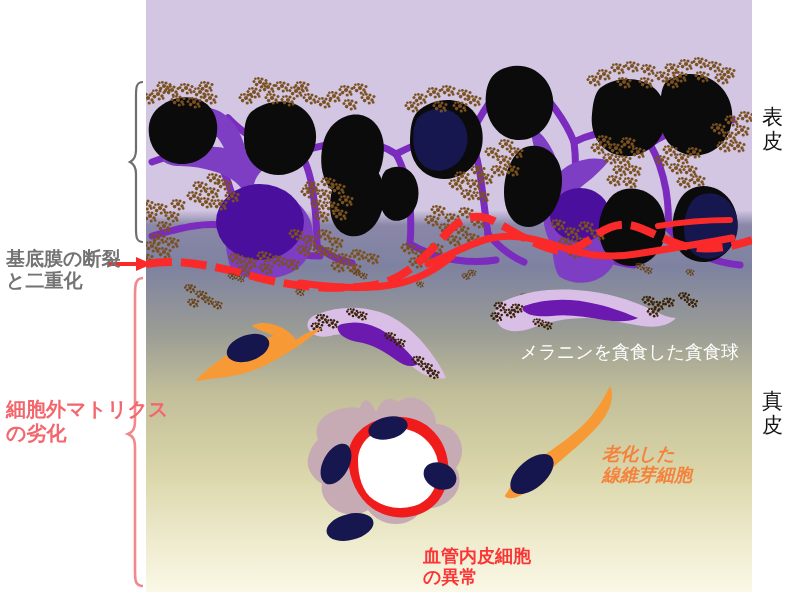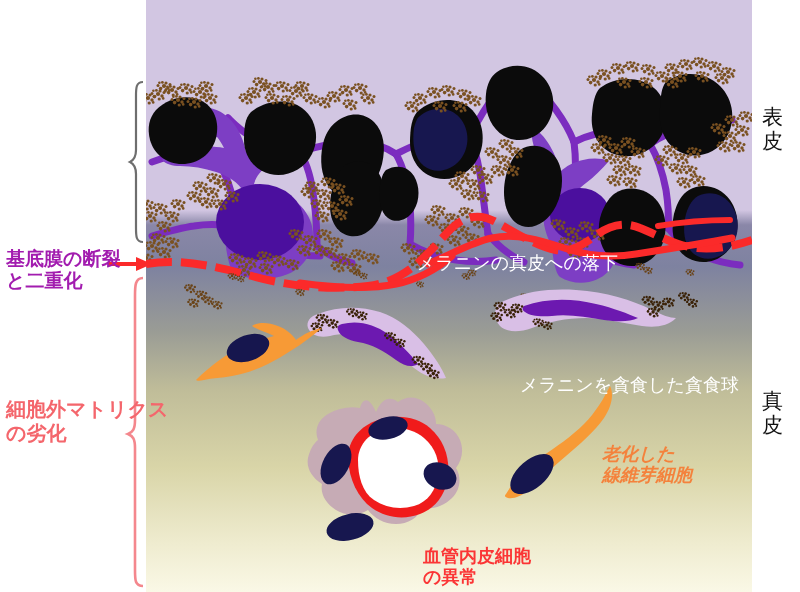--- a/index.html
+++ b/index.html
@@ -35,21 +35,21 @@
     left: 8px;
     top: 143px;
     font-size: 19px;
     color: #1a1a1a;
     font-weight: 400;
   }
   .lbl-bm {
     left: 6px;
     top: 247px;
     font-size: 19px;
-    color: #a21caf;
+    color: #737373;
     font-weight: 700;
   }
   .lbl-ecm {
     left: 6px;
     top: 398px;
     font-size: 20px;
     color: #f4666c;
     font-weight: 700;
   }
   .lbl-epidermis-r {
@@ -74,21 +74,20 @@
     font-size: 18px;
     color: #ffffff;
     font-weight: 400;
   }
   .lbl-phago {
     left: 520px;
     top: 341px;
     font-size: 18px;
     color: #ffffff;
     font-weight: 400;
-    margin-top: 33px;
   }
   .lbl-fibro {
     left: 602px;
     top: 443px;
     font-size: 18px;
     color: #f4823c;
     font-weight: 700;
     font-style: italic;
   }
   .lbl-vessel {
@@ -623,21 +622,20 @@
 
   <div class="lbl lbl-ecm">細胞外マトリクス
 の劣化</div>
 
   <div class="lbl lbl-epidermis-r">表
 皮</div>
 
   <div class="lbl lbl-dermis-r">真
 皮</div>
 
-  <div class="lbl lbl-melanin-drop">メラニンの真皮への落下</div>
 
   <div class="lbl lbl-phago">メラニンを貪食した貪食球</div>
 
   <div class="lbl lbl-fibro">老化した
 線維芽細胞</div>
 
   <div class="lbl lbl-vessel">血管内皮細胞
 の異常</div>
 
 </div>

